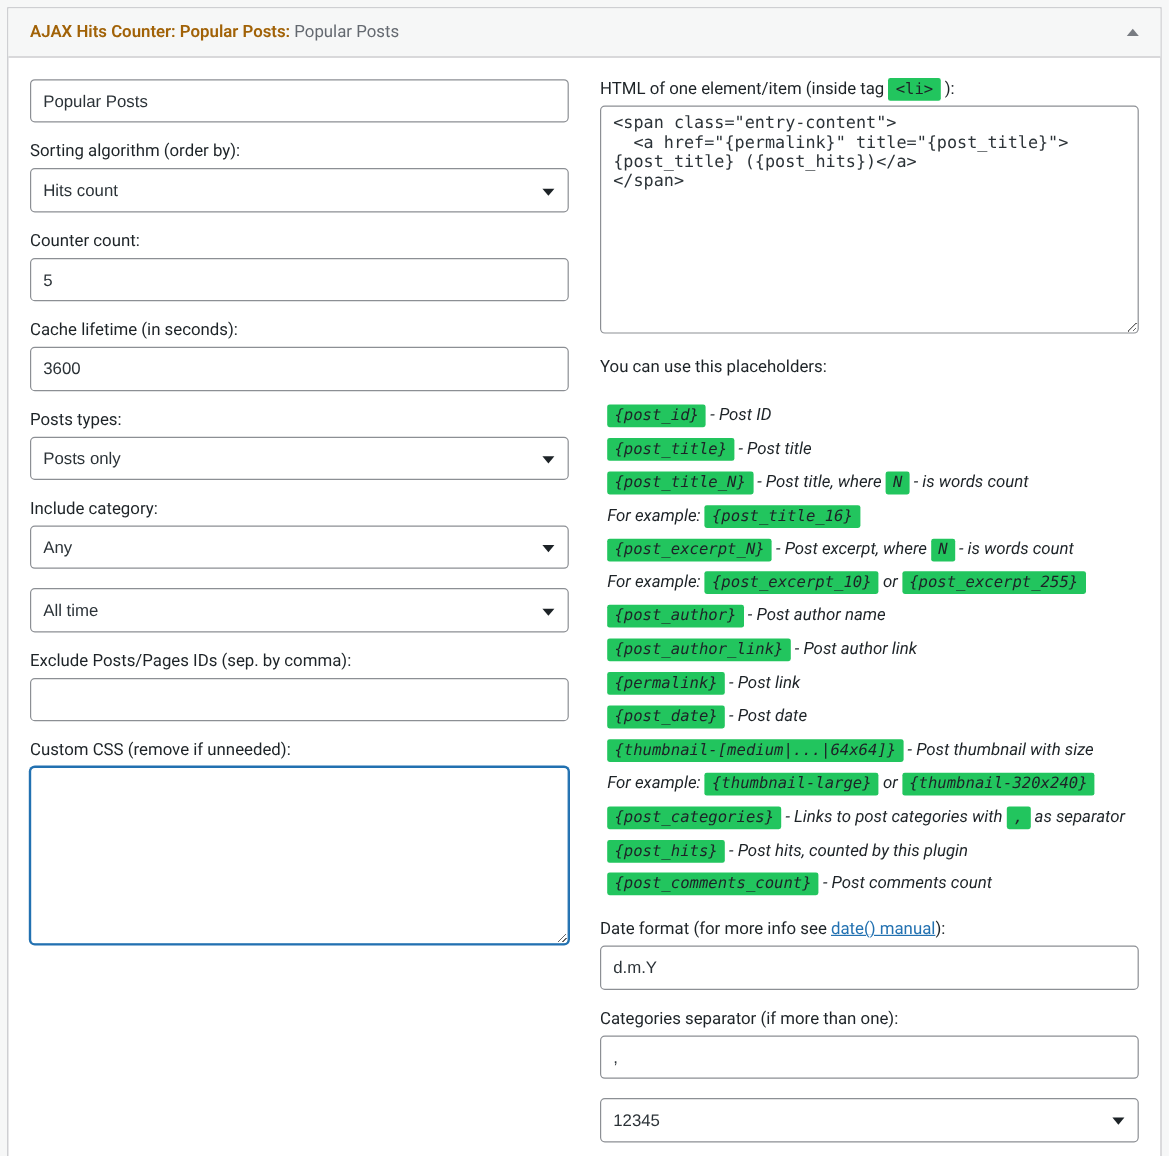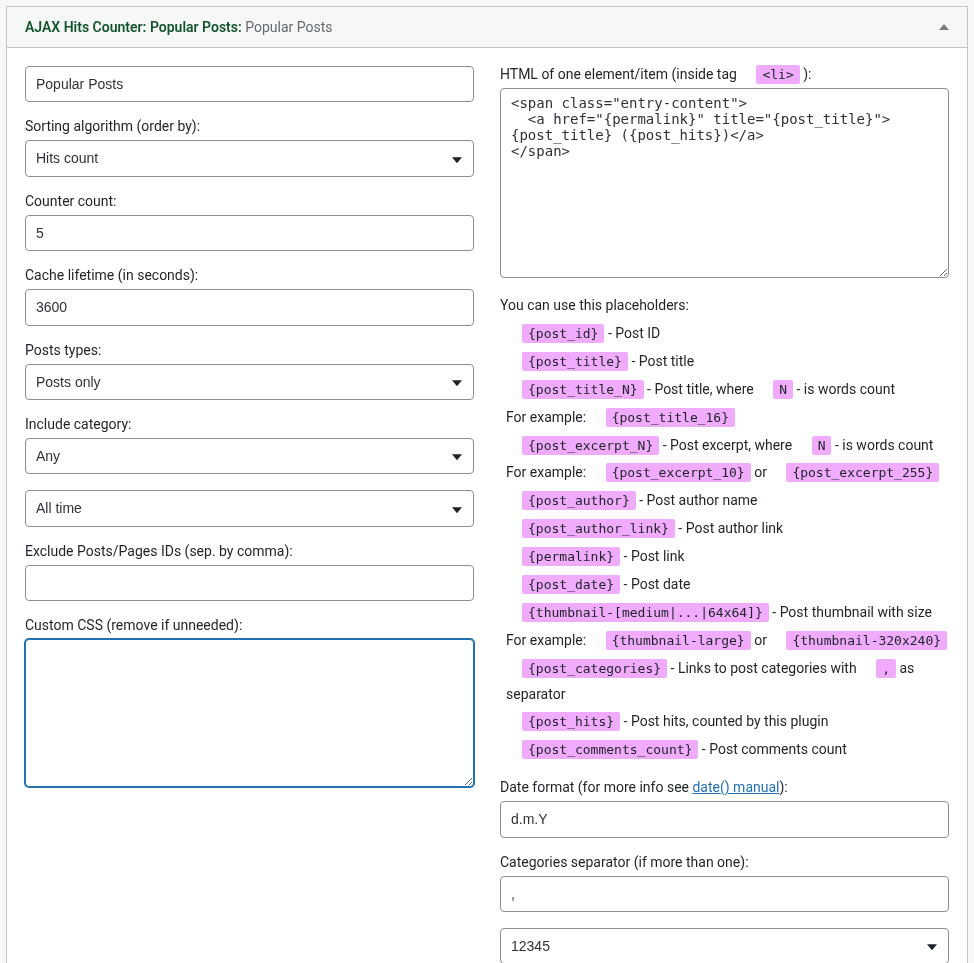--- a/index.html
+++ b/index.html
@@ -20,21 +20,21 @@
   padding: 12px 18px;
   display: flex;
   align-items: center;
   justify-content: space-between;
 }
 .widget-header h3 {
   font-size: 14px;
   font-weight: 400;
   color: #646970;
 }
-.widget-header h3 .bold { font-weight: 600; color: #14532d; }
+.widget-header h3 .bold { font-weight: 600; color: #a16207; }
 .collapse-icon {
   width: 0; height: 0;
   border-left: 5px solid transparent;
   border-right: 5px solid transparent;
   border-bottom: 6px solid #787c82;
 }
 .widget-body {
   padding: 18px;
   display: flex;
   gap: 26px;
@@ -92,33 +92,32 @@
   top: 50%;
   transform: translateY(-30%);
   width: 0; height: 0;
   border-left: 5px solid transparent;
   border-right: 5px solid transparent;
   border-top: 6px solid #1d2327;
   pointer-events: none;
 }
 code, .code {
   font-family: Menlo, Consolas, monospace;
-  background: #f0abfc;
+  background: #22c55e;
   padding: 2px 6px;
   border-radius: 2px;
   font-size: 13px;
-  margin-left: 16px;
 }
 .placeholders {
   font-size: 14px;
   line-height: 1.85;
   margin-bottom: 16px;
   padding-left: 6px;
 }
-.placeholders .row { margin-bottom: 2px; }
+.placeholders .row { margin-bottom: 2px; font-style: italic; }
 a.link {
   color: #2271b1;
   text-decoration: underline;
 }
 .html-textarea {
   height: 190px;
 }
 .css-textarea {
   height: 148px;
 }
@@ -204,21 +203,21 @@
 
       <div class="field">
         <span class="field-label">
           <span>HTML of one element/item (inside tag </span><code>&lt;li&gt;</code><span> ):</span>
         </span>
         <textarea class="html-textarea" style="">&lt;span class="entry-content"&gt;
   &lt;a href="{permalink}" title="{post_title}"&gt;{post_title} ({post_hits})&lt;/a&gt;
 &lt;/span&gt;</textarea>
       </div>
 
-      <div class="field-label" style="margin-bottom:8px;">You can use this placeholders:</div>
+      <div class="field-label" style="margin-bottom:20px;">You can use this placeholders:</div>
 
       <div class="placeholders">
         <div class="row"><code>{post_id}</code><span> - Post ID</span></div>
         <div class="row"><code>{post_title}</code><span> - Post title</span></div>
         <div class="row"><code>{post_title_N}</code><span> - Post title, where </span><code>N</code><span> - is words count</span></div>
         <div class="row"><span>For example: </span><code>{post_title_16}</code></div>
         <div class="row"><code>{post_excerpt_N}</code><span> - Post excerpt, where </span><code>N</code><span> - is words count</span></div>
         <div class="row"><span>For example: </span><code>{post_excerpt_10}</code><span> or </span><code>{post_excerpt_255}</code></div>
         <div class="row"><code>{post_author}</code><span> - Post author name</span></div>
         <div class="row"><code>{post_author_link}</code><span> - Post author link</span></div>

